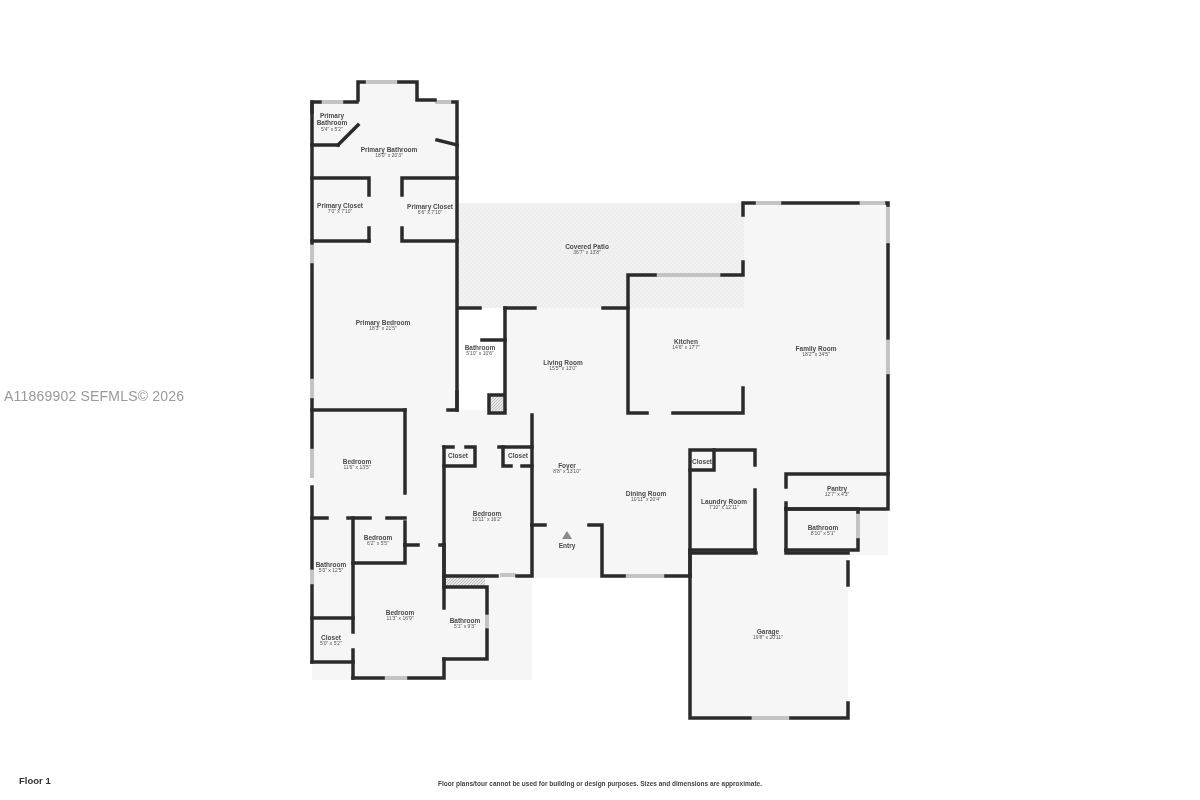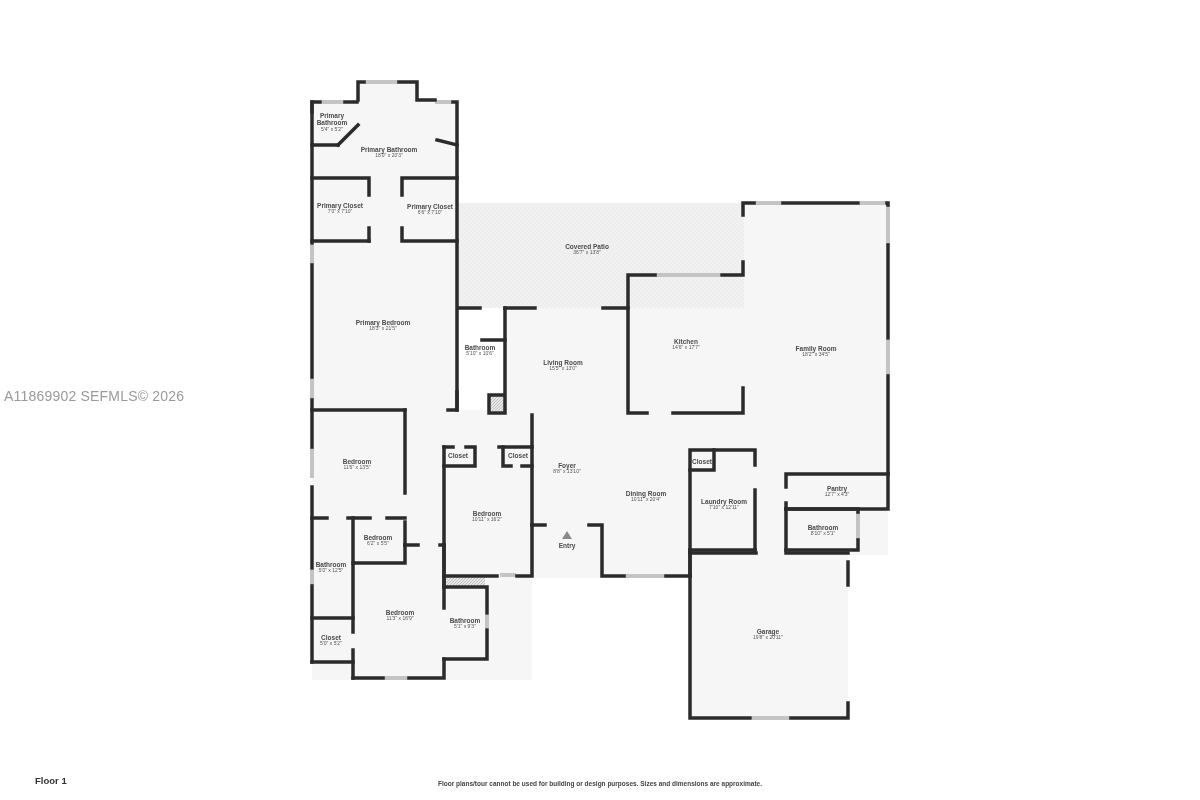--- a/index.html
+++ b/index.html
@@ -5,21 +5,21 @@
     html, body { margin: 0; padding: 0; background: #ffffff; }
     body { width: 1200px; height: 800px; position: relative; overflow: hidden; font-family: "Liberation Sans", sans-serif; }
     .plan { position: absolute; left: 0; top: 0; width: 1200px; height: 800px; }
     .floor { fill: #f6f6f6; }
     .wall { stroke: #2b2b2b; stroke-width: 3.5; fill: none; stroke-linecap: square; }
     .window { stroke: #c4c4c4; stroke-width: 4; fill: none; }
     .rlabel { position: absolute; transform: translate(-50%, -50%); text-align: center; white-space: nowrap; color: #4a4a4a; line-height: 1.15; }
     .rname { font-size: 6.5px; font-weight: bold; display: block; }
     .rdim { font-size: 5px; display: block; color: #555; }
     .watermark { position: absolute; left: 4px; top: 388px; font-size: 14px; color: #9a9a9a; letter-spacing: 0.2px; text-align: center; }
-    .floor-label { position: absolute; left: 19px; top: 775px; font-size: 9.5px; color: #333; font-weight: bold; margin-left: 16px; }
+    .floor-label { position: absolute; left: 19px; top: 775px; font-size: 9.5px; color: #333; font-weight: bold; }
     .disclaimer { position: absolute; left: 600px; top: 780px; transform: translateX(-50%); font-size: 6.5px; color: #444; white-space: nowrap; font-weight: bold; }
     .entry-arrow { position: absolute; left: 562px; top: 531px; width: 0; height: 0; border-left: 5px solid transparent; border-right: 5px solid transparent; border-bottom: 8px solid #8a8a8a; }
   </style>
 </head>
 <body>
 
 <svg class="plan" viewBox="0 0 1200 800" xmlns="http://www.w3.org/2000/svg">
   <defs>
     <pattern id="patio" width="4" height="4" patternUnits="userSpaceOnUse">
       <rect width="4" height="4" fill="#f1f1f1"></rect>

